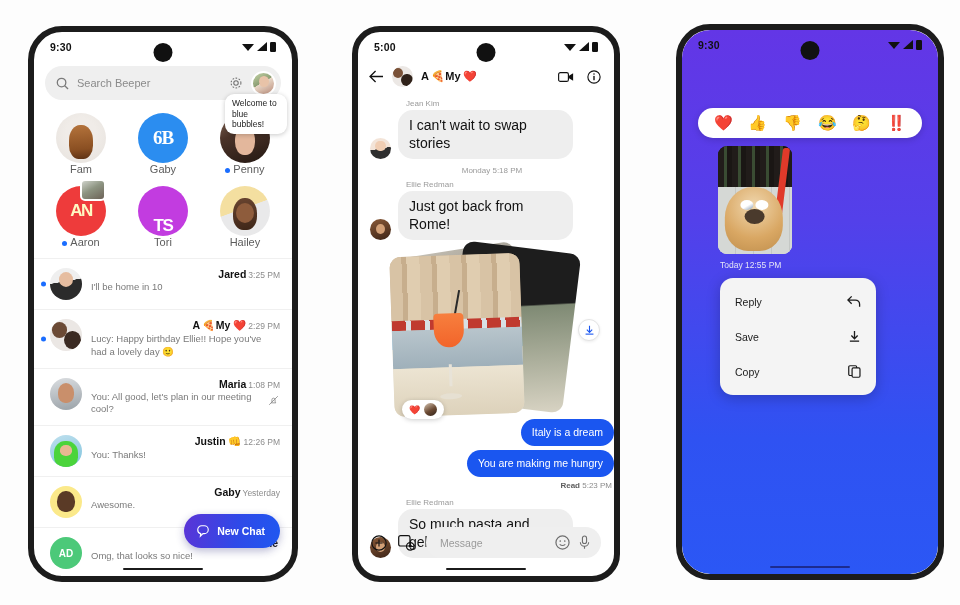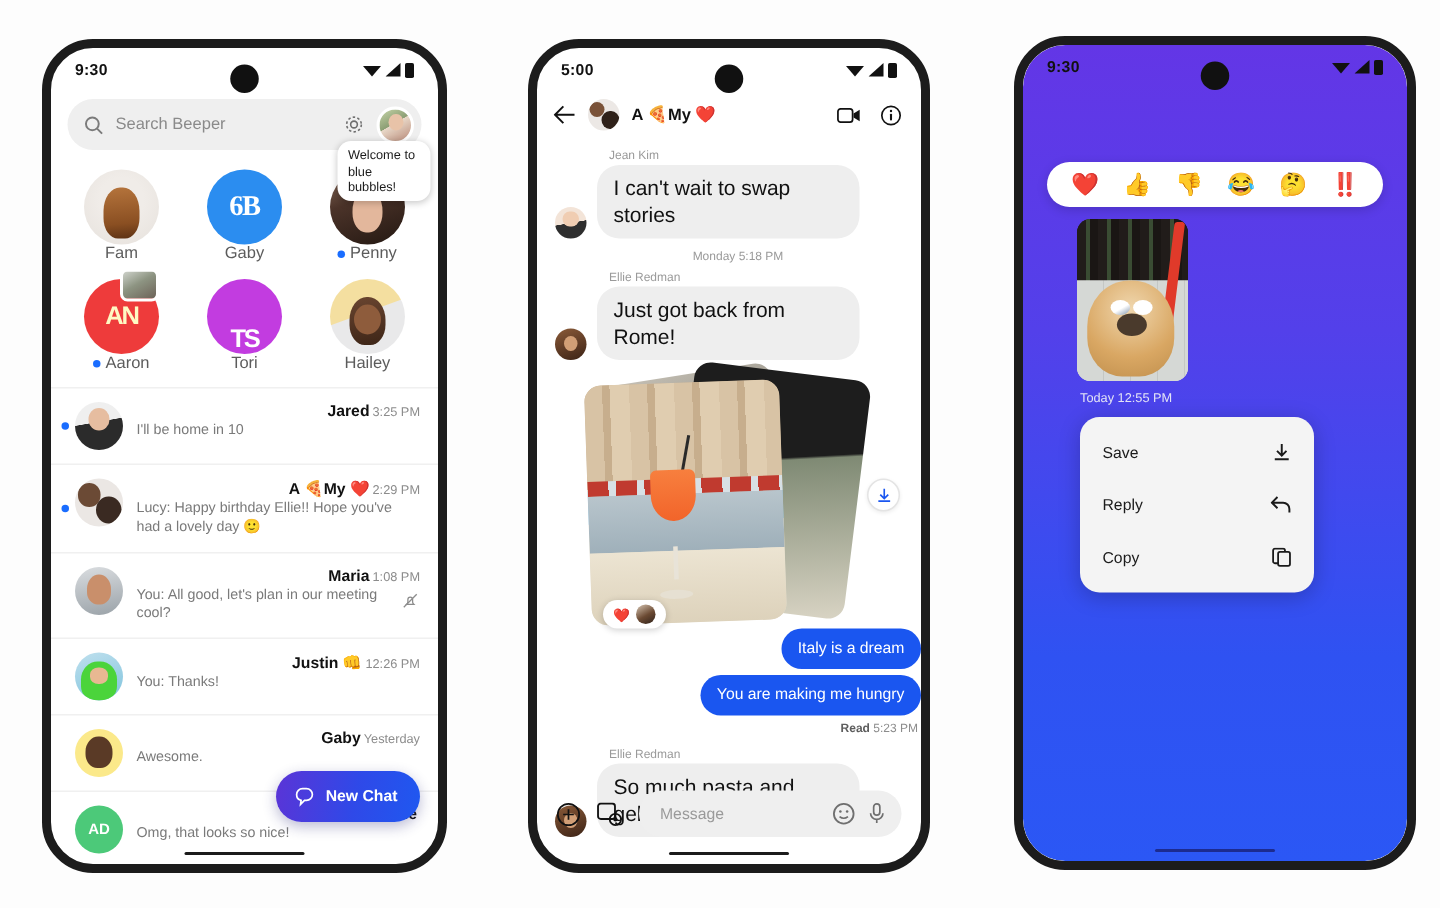--- a/index.html
+++ b/index.html
@@ -13,21 +13,21 @@
 
   
   .phone {
     position: absolute;
     border: 6px solid #1c1c1c;
     border-radius: 34px;
     background: #fff;
     overflow: hidden;
   }
   .phone.p1 { left: 28px;  top: 26px; width: 270px; height: 556px; }
-  .phone.p2 { left: 352px; top: 26px; width: 268px; height: 556px; }
+  .phone.p2 { left: 352px; top: 26px; width: 268px; height: 556px; border-radius: 28px; }
   .phone.p3 { left: 676px; top: 24px; width: 268px; height: 556px; }
 
   .screen { position: absolute; inset: 0; overflow: hidden; border-radius: 28px; }
 
   .notch {
     position: absolute; top: 11px; left: 50%; transform: translateX(-50%);
     width: 19px; height: 19px; border-radius: 50%; background: #111;
     z-index: 40;
   }
 
@@ -640,30 +640,30 @@
         <div class="sg">
             <i></i>
             <i></i>
           </div>
       </div>
 
       <div class="stamp3">Today  12:55 PM</div>
 
       <div class="ctxmenu">
         <div class="item">
+          <span>Reply</span>
+          <svg width="14" height="13" viewBox="0 0 15 13">
+              <path d="M5 1 L1 5 L5 9 M1 5 H9 a4.5 4.5 0 0 1 4.5 4.5 V12" fill="none" stroke="#1b1b1b" stroke-width="1.4"></path>
+            </svg>
+        </div>
+        <div class="item">
           <span>Save</span>
           <svg width="13" height="13" viewBox="0 0 14 14">
               <path d="M7 1 V9 M3.6 6 L7 9.4 L10.4 6" fill="none" stroke="#1b1b1b" stroke-width="1.4"></path>
               <path d="M2 12 H12" stroke="#1b1b1b" stroke-width="1.4"></path>
-            </svg>
-        </div>
-        <div class="item">
-          <span>Reply</span>
-          <svg width="14" height="13" viewBox="0 0 15 13">
-              <path d="M5 1 L1 5 L5 9 M1 5 H9 a4.5 4.5 0 0 1 4.5 4.5 V12" fill="none" stroke="#1b1b1b" stroke-width="1.4"></path>
             </svg>
         </div>
         <div class="item">
           <span>Copy</span>
           <svg width="13" height="13" viewBox="0 0 14 14">
               <rect x="0.8" y="0.8" width="8.5" height="10.5" rx="1.3" fill="none" stroke="#1b1b1b" stroke-width="1.3"></rect>
               <rect x="4.4" y="3.2" width="8.5" height="10" rx="1.3" fill="#f4f4f4" stroke="#1b1b1b" stroke-width="1.3"></rect>
             </svg>
         </div>
       </div>

